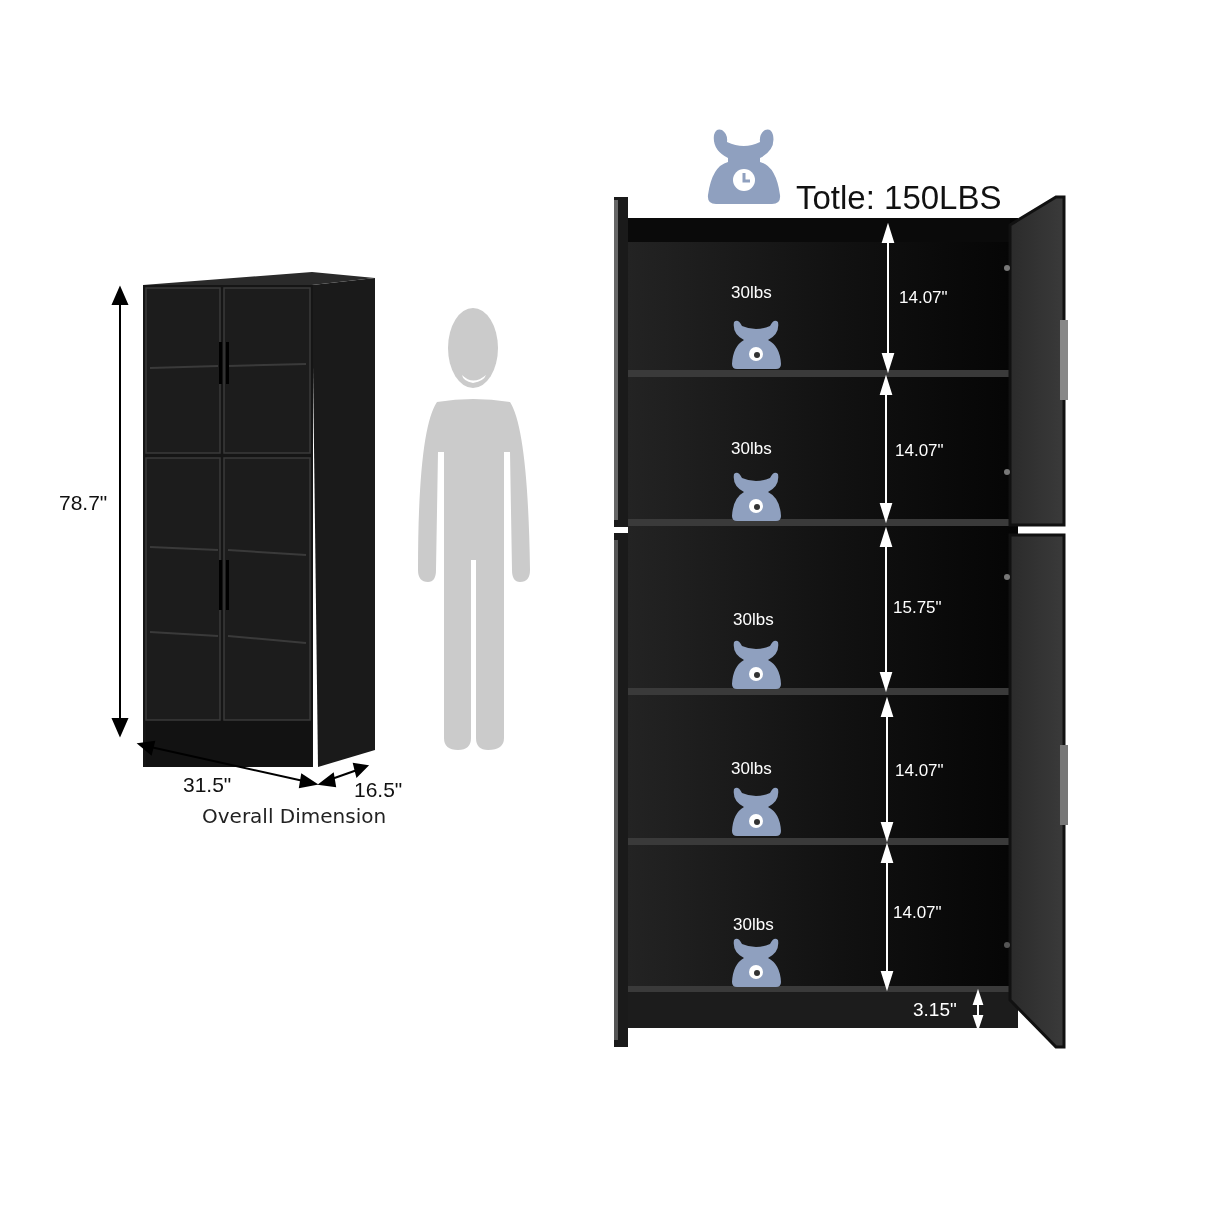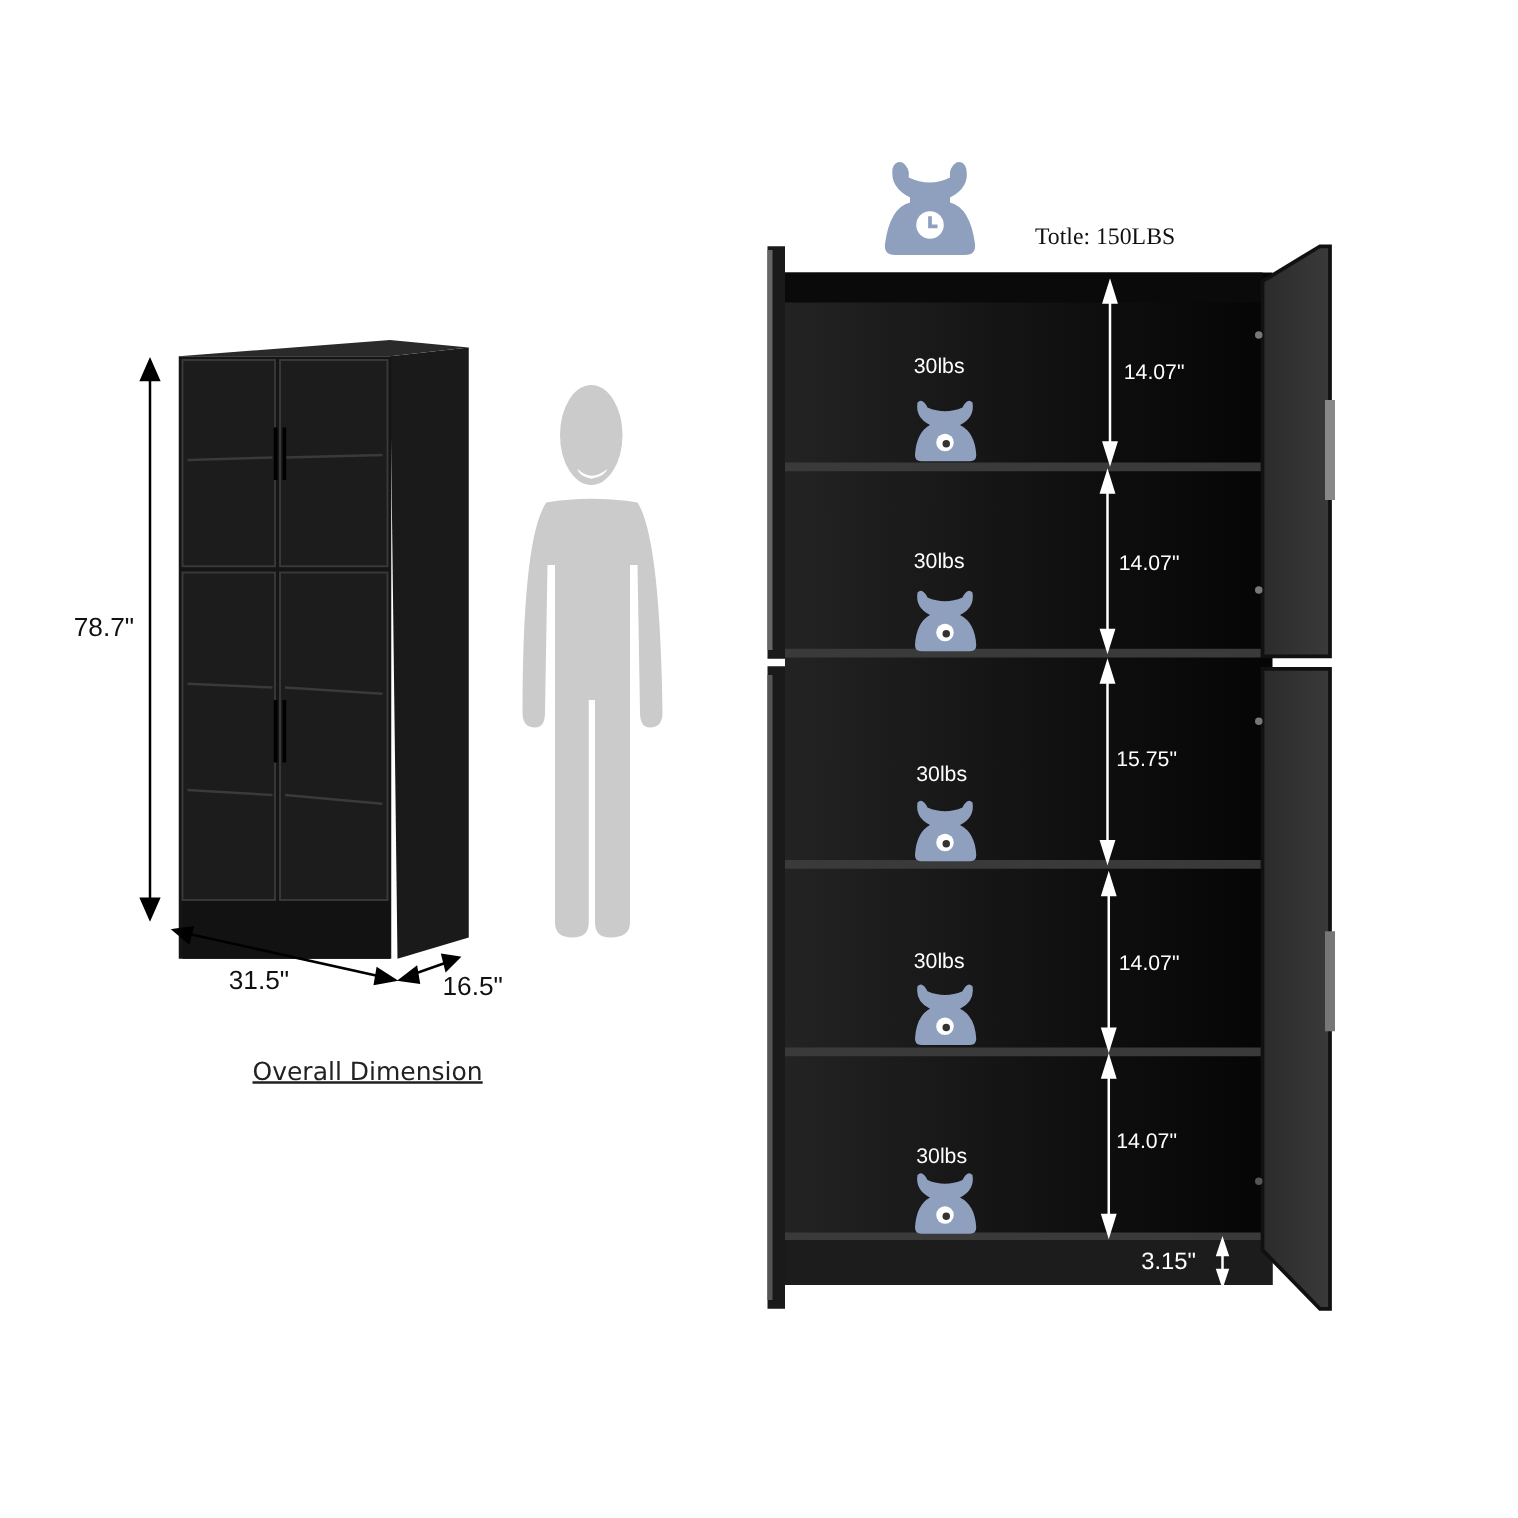--- a/index.html
+++ b/index.html
@@ -1,21 +1,21 @@
 <!DOCTYPE html>
 <html><head>
 <meta charset="utf-8">
 <style>
   html,body{margin:0;padding:0;background:#fff;}
   body{width:1214px;height:1214px;position:relative;overflow:hidden;font-family:"Liberation Sans",sans-serif;}
   .abs{position:absolute;}
   .dim-text{font-family:"Liberation Sans",sans-serif;font-size:21px;color:#111;}
   .caption{font-family:"DejaVu Sans",sans-serif;font-size:20px;color:#222;}
   .white-text{font-family:"Liberation Sans",sans-serif;font-size:17px;color:#fff;}
-  .total{font-family:Liberation Serif, serif;font-size:19px;color:#111;margin-left:32px;}
+  .total{font-family:Liberation Sans, sans-serif;font-size:33px;color:#111;}
   svg{position:absolute;left:0;top:0;}
 </style>
 </head>
 <body>
 
 <div>
   <svg width="1214" height="1214">
 
     <polygon points="312,285 375,278 375,750 318,767" fill="#1a1a1a"></polygon>
 
@@ -63,21 +63,21 @@
     <g fill="#cbcbcb">
       <ellipse cx="473" cy="348" rx="25" ry="40"></ellipse>
       <path d="M437,402 Q473,396 510,402 Q528,430 530,570 Q530,582 520,582 Q512,582 512,570 L510,452 L504,452 L504,738 Q504,750 488,750 Q476,750 476,738 L476,560 L471,560 L471,738 Q471,750 458,750 Q444,750 444,738 L444,452 L438,452 L436,570 Q436,582 428,582 Q418,582 418,570 Q418,430 437,402 Z"></path>
       <path d="M462,375 Q473,386 486,375 Q484,381 473,383 Q463,381 462,375 Z" fill="#fff"></path>
     </g>
   </svg>
 
   <div class="abs dim-text" style="left:59px;top:491px;">78.7"</div>
   <div class="abs dim-text" style="left:183px;top:773px;">31.5"</div>
   <div class="abs dim-text" style="left:354px;top:778px;">16.5"</div>
-  <div class="abs caption" style="left:202px;top:845px;text-decoration:underline;">Overall Dimension</div>
+  <div class="abs caption" style="left:202px;top:804px;">Overall Dimension</div>
 </div>
 
 <div>
   <svg width="1214" height="1214">
     <defs>
       <linearGradient id="bg" x1="0" x2="1" y1="0" y2="0">
         <stop offset="0" stop-color="#232323"></stop>
         <stop offset="0.55" stop-color="#111"></stop>
         <stop offset="1" stop-color="#050505"></stop>
       </linearGradient>

